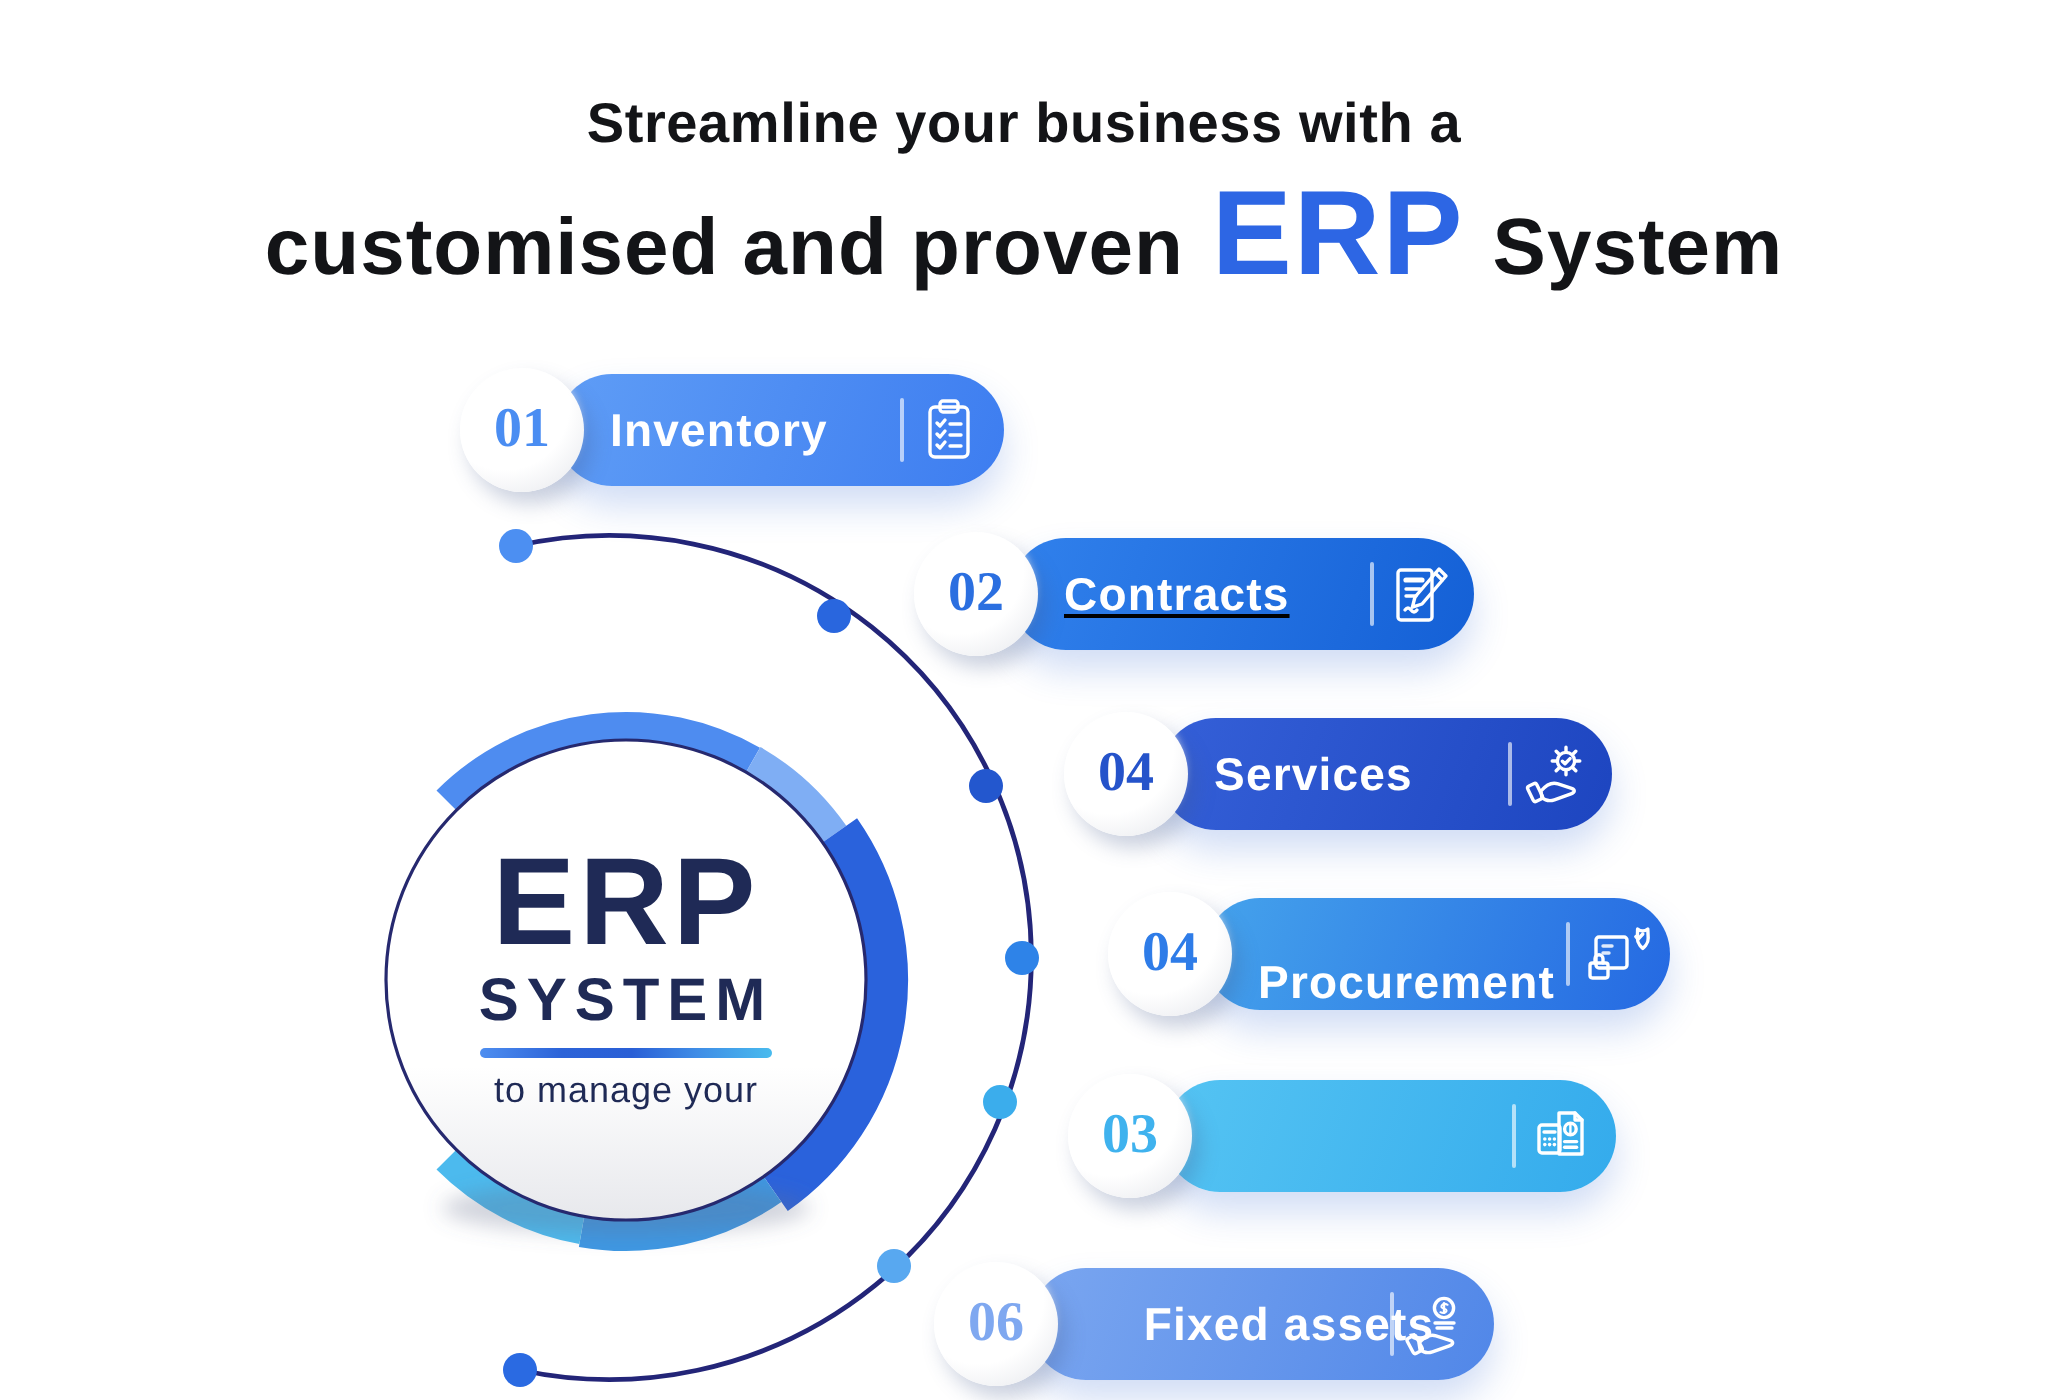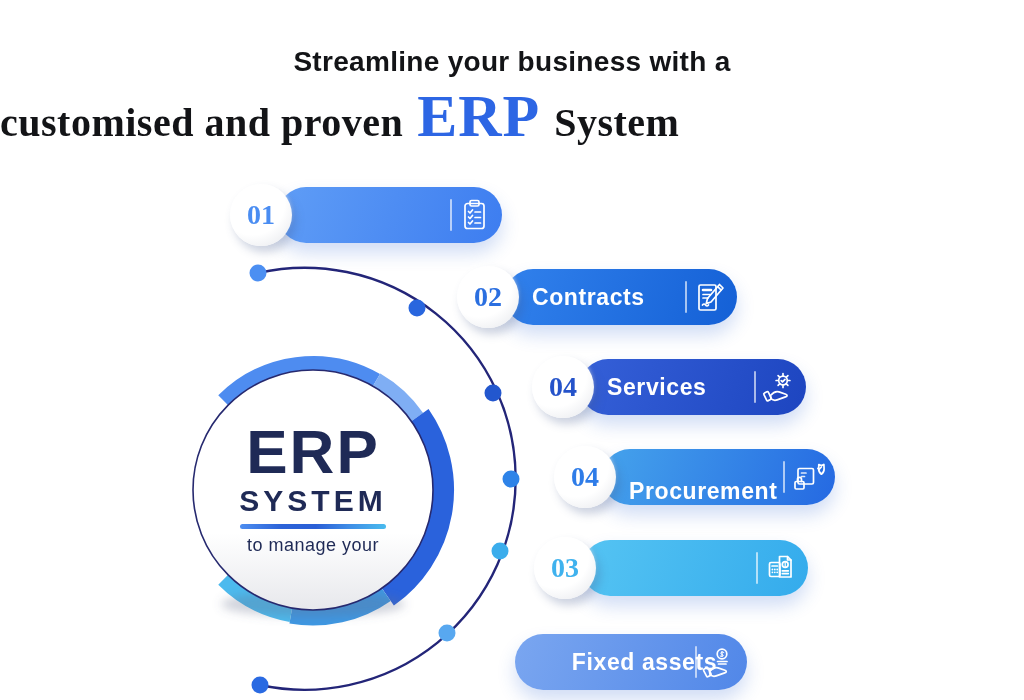--- a/index.html
+++ b/index.html
@@ -4,21 +4,21 @@
 <style>
   html,body{margin:0;padding:0;background:#ffffff;}
   .stage{
     position:relative;width:1024px;height:700px;overflow:hidden;
     background:radial-gradient(135% 135% at 50% 42%, #ffffff 58%, #eff0f3 100%);
     font-family:"Liberation Sans", sans-serif;
   }
   
   .headline{position:absolute;top:0;left:0;right:0;text-align:center;z-index:3;}
   .t1{margin-top:46px;font-size:28px;font-weight:700;color:#131417;letter-spacing:.3px;}
-  .t2{margin-top:4px;display:flex;justify-content:flex-start;align-items:baseline;font-weight:700;color:#131417;font-family:Liberation Serif, serif;}
+  .t2{margin-top:4px;display:flex;justify-content:center;align-items:baseline;font-weight:700;color:#131417;}
   .t2a{font-size:40px;letter-spacing:.5px;}
   .t2b{font-size:60px;margin:0 14px;letter-spacing:1px;}
   
   .diagram{position:absolute;inset:0;width:100%;height:100%;z-index:1;}
   
   .hub-text{position:absolute;left:193px;top:421px;width:240px;text-align:center;z-index:2;}
   .hub-erp{font-size:62px;font-weight:700;letter-spacing:2px;line-height:1;}
   .hub-sys{font-size:30px;font-weight:700;letter-spacing:4px;margin-top:3px;line-height:1;}
   .hub-bar{height:5px;width:146px;margin:8px auto 0;border-radius:2.5px;
     background:linear-gradient(90deg,#4e8ef0 0%,#2c63d8 28%,#2a5fd6 52%,#3f8ce6 74%,#49bbee 100%);}
@@ -91,39 +91,40 @@
 
   <div class="hub-text">
     <div class="hub-erp" style="color: rgb(31, 42, 86);">ERP</div>
     <div class="hub-sys" style="color: rgb(31, 42, 86);">SYSTEM</div>
     <div class="hub-bar"></div>
     <div class="hub-tag" style="color: rgb(31, 42, 86);">to manage your</div>
   </div>
 
   <div class="step s1">
     <div class="pill-body" style="background: linear-gradient(110deg, rgb(95, 157, 246), rgb(61, 125, 240));">
+      <span class="step-label">Inventory</span>
       <span class="divider"></span>
       <svg class="step-icon" viewBox="0 0 40 40">
         <g class="icon-stroke">
           <rect x="11" y="8.5" width="19" height="25" rx="2.5"></rect>
           <rect x="16" y="5.5" width="9" height="5.5" rx="1.5"></rect>
           <polyline points="14.5,16.5 16,18 18.5,15"></polyline>
             <line x1="21" y1="17" x2="26.5" y2="17"></line>
           <polyline points="14.5,22 16,23.5 18.5,20.5"></polyline>
             <line x1="21" y1="22.5" x2="26.5" y2="22.5"></line>
           <polyline points="14.5,27.5 16,29 18.5,26"></polyline>
             <line x1="21" y1="28" x2="26.5" y2="28"></line>
         </g>
       </svg>
     </div>
     <div class="num" style="color: rgb(74, 141, 242);">01</div>
   </div>
 
   <div class="step s2">
-    <div class="pill-body" style="background: linear-gradient(110deg, rgb(49, 129, 236), rgb(20, 96, 214));">
+    <div class="pill-body" style="background: linear-gradient(110deg, rgb(49, 129, 236), rgb(20, 96, 214)); text-decoration: underline;">
       <span class="step-label">Contracts</span>
       <span class="divider"></span>
       <svg class="step-icon" viewBox="0 0 40 40">
         <g class="icon-stroke">
           <rect x="10" y="8" width="17" height="25" rx="1.5"></rect>
           <line x1="14" y1="13" x2="22" y2="13" stroke-width="2.6"></line>
           <line x1="14" y1="17.5" x2="21" y2="17.5"></line>
           <line x1="14" y1="21" x2="19" y2="21"></line>
           <path d="M13.5 28q1.5-2 3 0 1.5 2 3 0"></path>
           <path d="M30.5 7.5l3.5 3.5-12 14-4.8 1.6 1.3-5.1z"></path>
@@ -206,15 +207,16 @@
           <circle cx="23" cy="12" r="4.8"></circle>
           <line x1="23" y1="9.6" x2="23" y2="14.4" stroke-width="1.2"></line>
           <path d="M24.8 10.4q-1.8-1-2.8.2-.8 1 .4 1.5l1.2.5q1.2.5.3 1.4-1 1-2.7.1" stroke-width="1"></path>
           <line x1="18.5" y1="19.5" x2="28" y2="19.5"></line>
           <line x1="19.5" y1="22" x2="27" y2="22"></line>
           <path d="M10.5 29.5c2.5-3 5.5-4.6 8.5-3.6l7 2.3c2 .7 1.6 2-.3 2.7l-8.5 3c-2.3.8-4.5.3-6.2-1.2z"></path>
           <rect x="5.8" y="26" width="5" height="8.5" rx="1.2" transform="rotate(-28 8.3 30.2)"></rect>
         </g>
       </svg>
     </div>
+    <div class="num" style="color: rgb(127, 168, 240);">06</div>
   </div>
 
 </div>
 
 </body></html>

